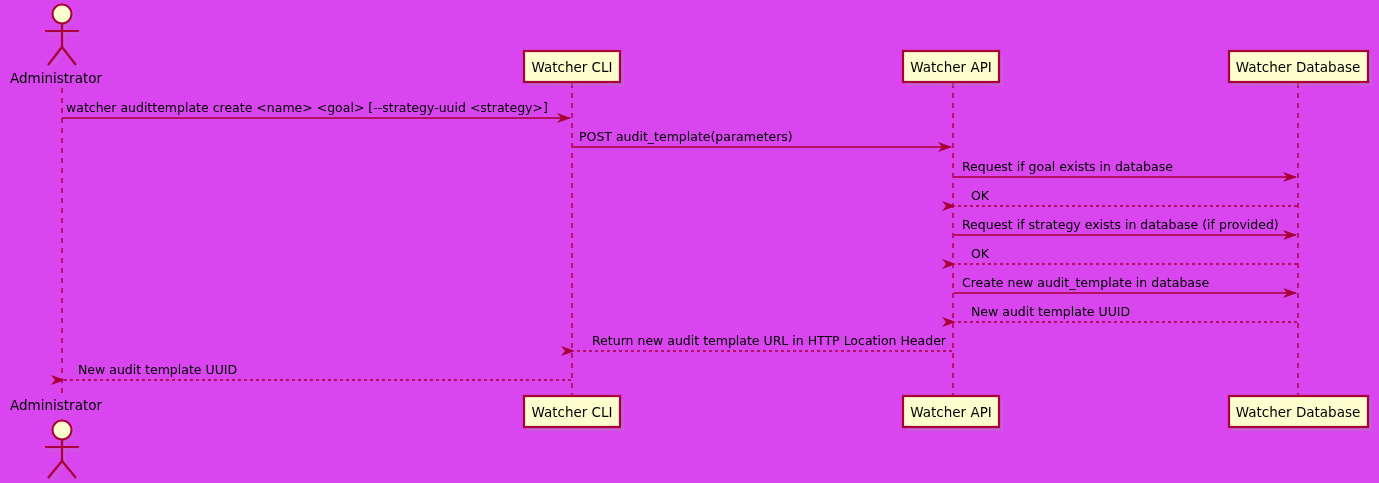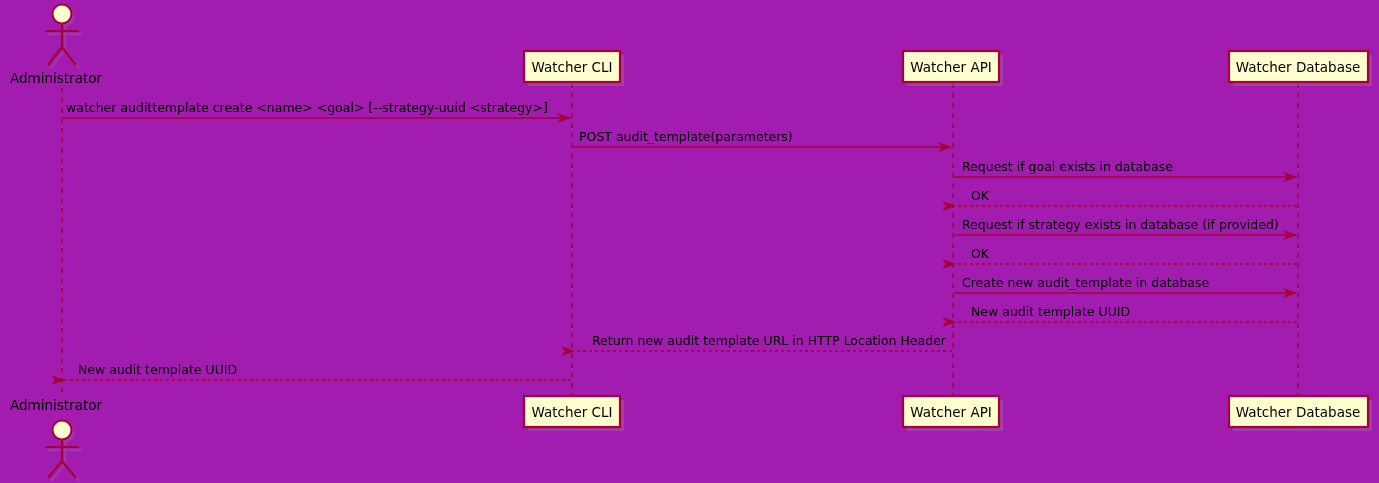--- a/index.html
+++ b/index.html
@@ -7,21 +7,21 @@
     padding: 0;
     background: #ffffff;
   }
   body {
     font-family: "DejaVu Sans", sans-serif;
   }
   #diagram-root {
     position: relative;
     width: 1379px;
     height: 483px;
-    background: #a21caf;
+    background: #d946ef;
     overflow: hidden;
   }
   svg#seq-svg {
     position: absolute;
     top: 0;
     left: 0;
     width: 1379px;
     height: 483px;
   }
   text {

